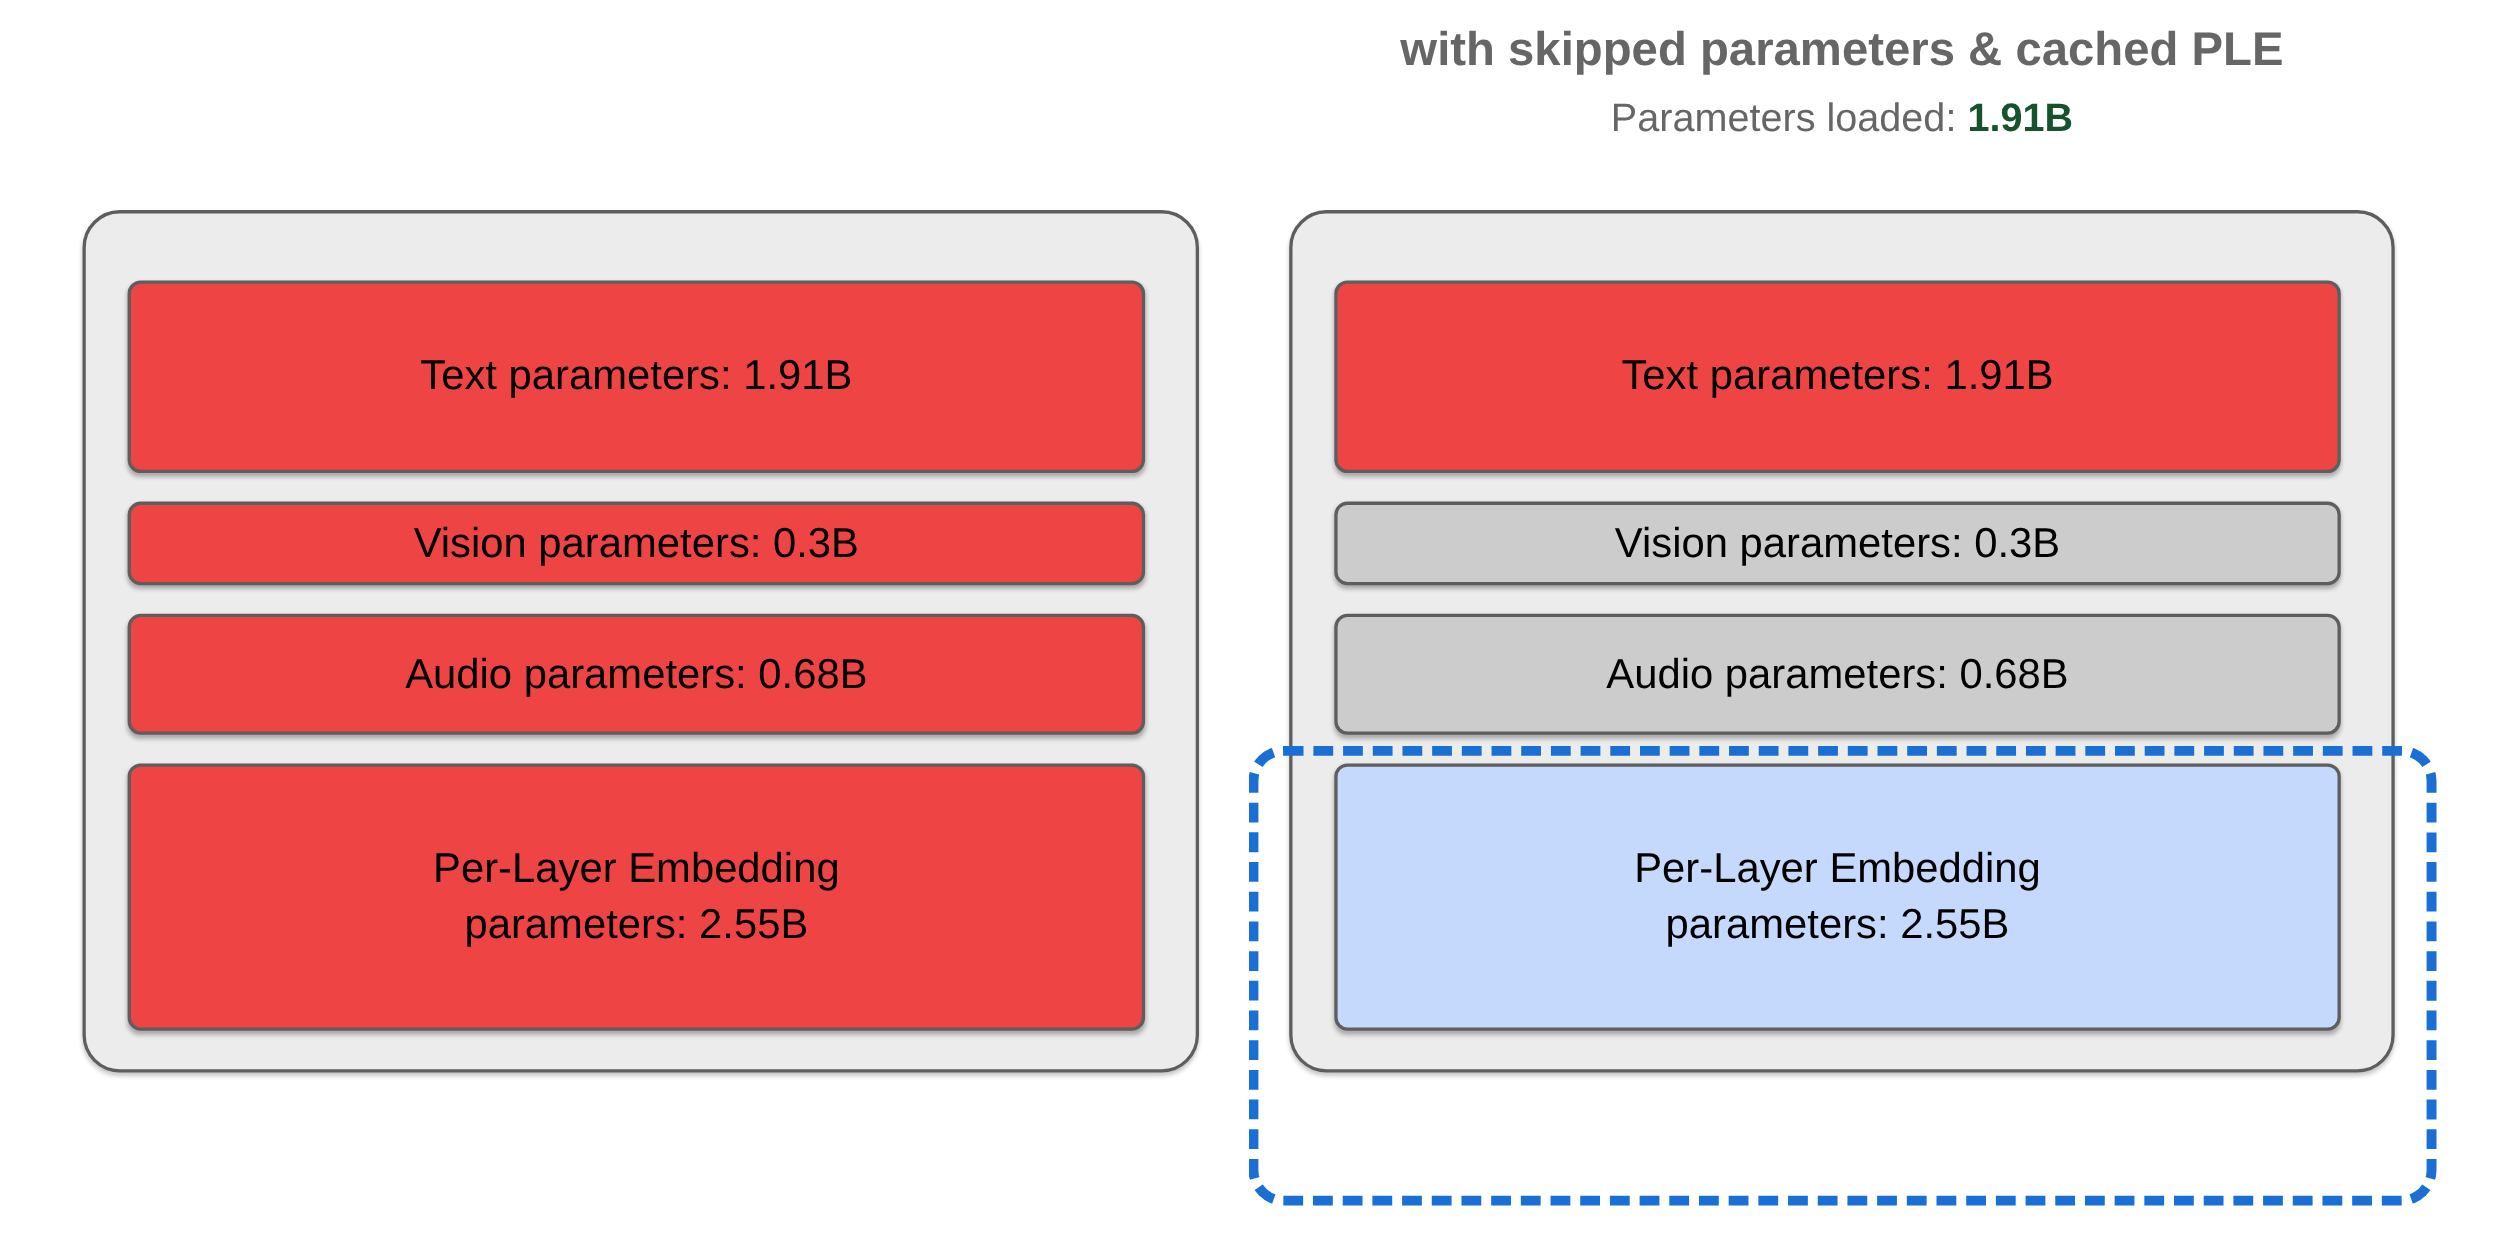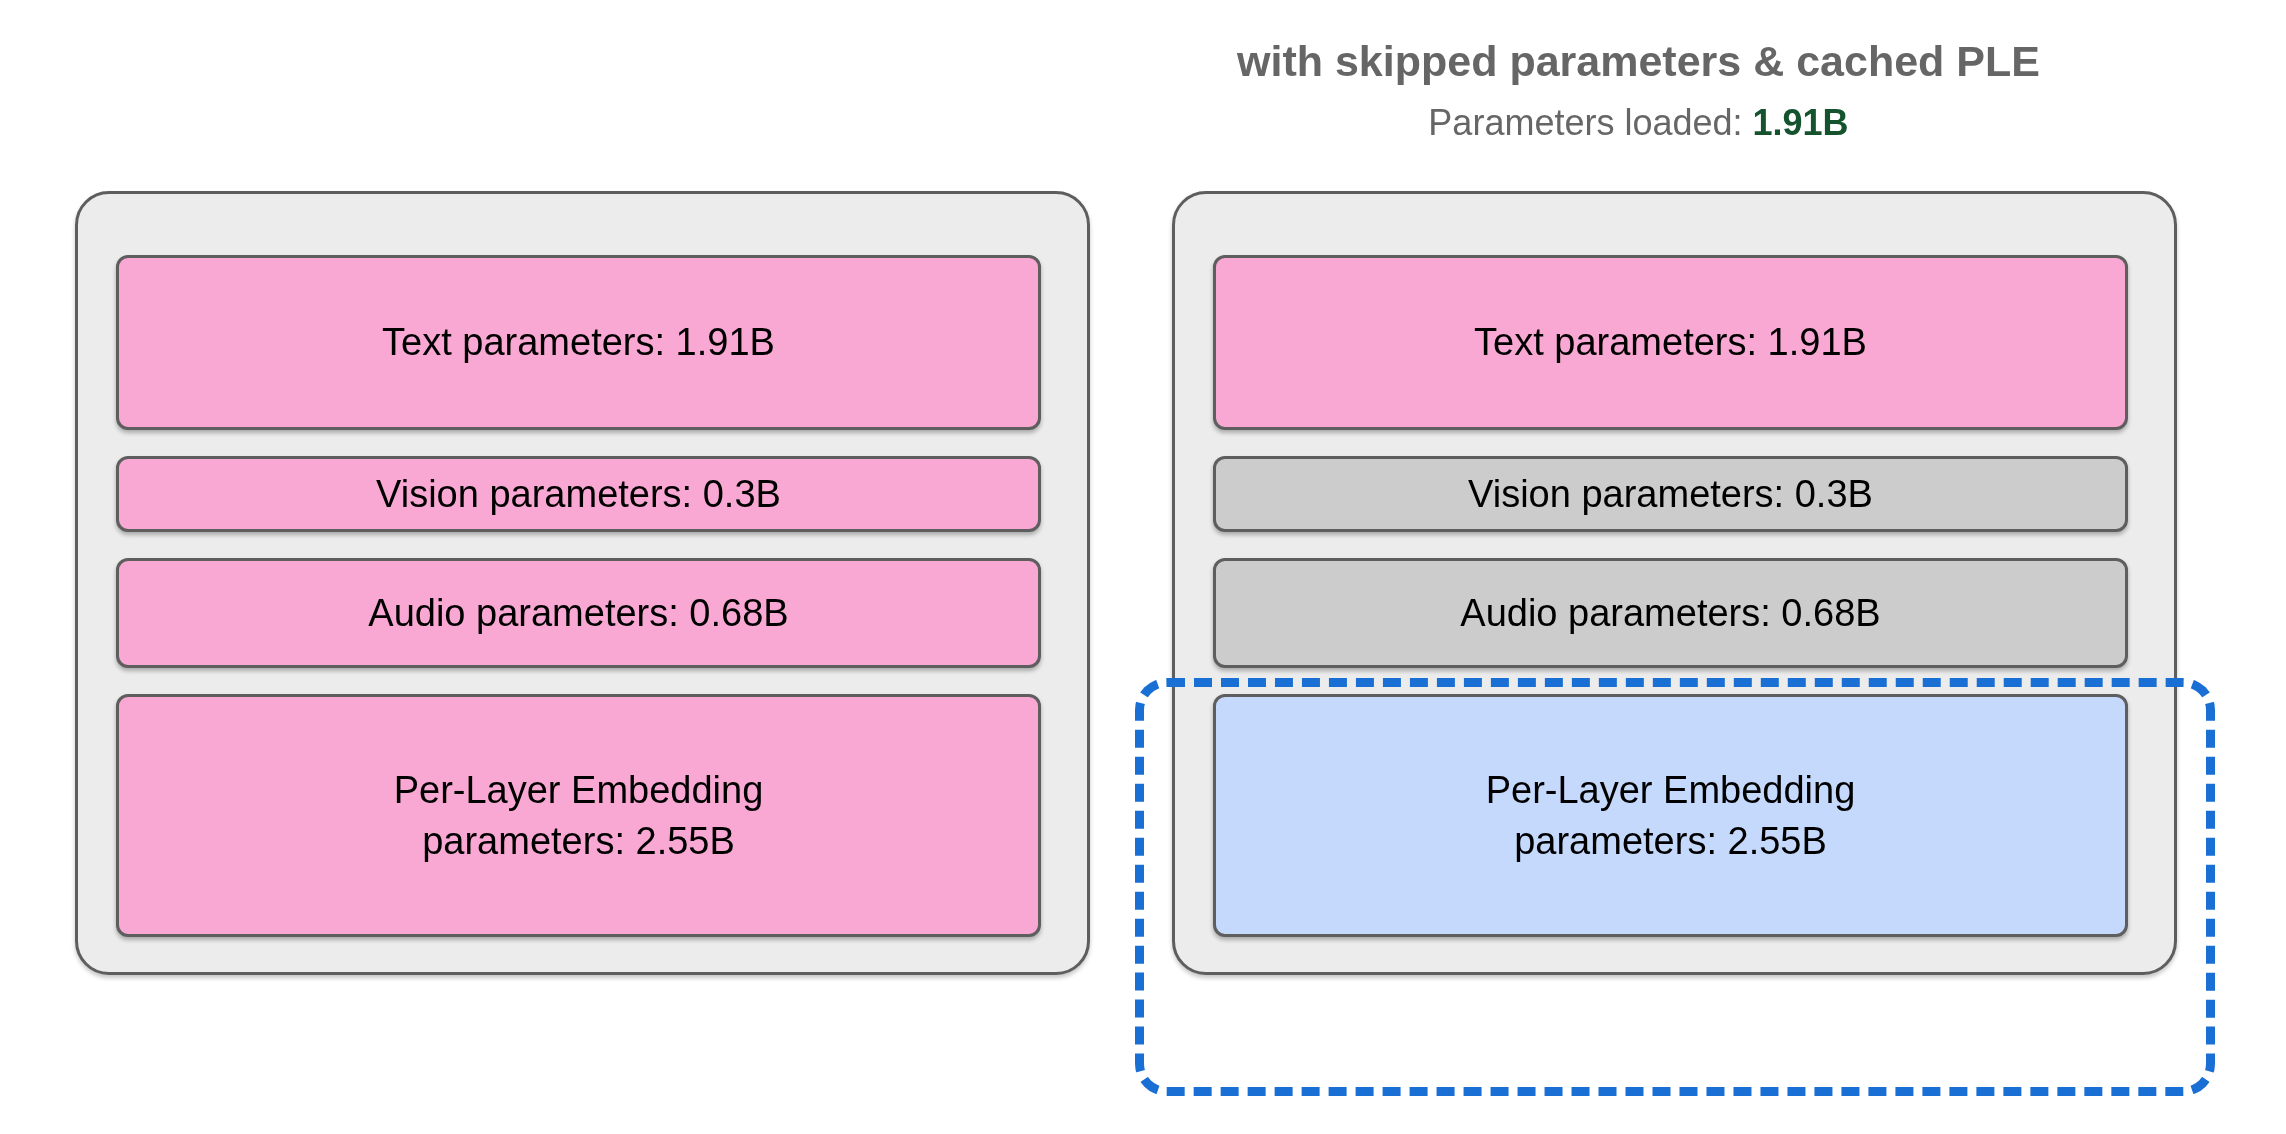--- a/index.html
+++ b/index.html
@@ -40,21 +40,21 @@
     line-height: 1.0;
     margin-top: 22px;
     white-space: nowrap;
   }
   .col-head .subtitle b {
     font-weight: bold;
     color: #14532d;
   }
 
   #head-left  { left: 75px;   top: 24px;  width: 1015px; }
-  #head-right { left: 1136px; top: 24px;  width: 1005px; margin-top: 16px; }
+  #head-right { left: 1172px; top: 24px;  width: 1005px; }
 
   
   .panel {
     position: absolute;
     background: #ececec;
     border: 3px solid #5e5e5e;
     border-radius: 34px;
     box-sizing: border-box;
     box-shadow: 0 3px 4px rgba(0,0,0,0.22);
   }
@@ -69,21 +69,21 @@
     border-radius: 12px;
     display: flex;
     align-items: center;
     justify-content: center;
     text-align: center;
     color: #000000;
     font-size: 38px;
     line-height: 1.32;
     box-shadow: 0 3px 4px rgba(0,0,0,0.28);
   }
-  .block.blue   { background: #f9a8d4; }
+  .block.blue   { background: #ef4444; }
   .block.gray   { background: #cccccc; }
   .block.ltblue { background: #c5d9fd; }
 
   
   #blk-l-text   { left: 38px; top: 61px;  width: 925px; height: 175px; }
   #blk-l-vision { left: 38px; top: 262px; width: 925px; height: 76px;  }
   #blk-l-audio  { left: 38px; top: 364px; width: 925px; height: 110px; }
   #blk-l-ple    { left: 38px; top: 500px; width: 925px; height: 243px; }
 
   

